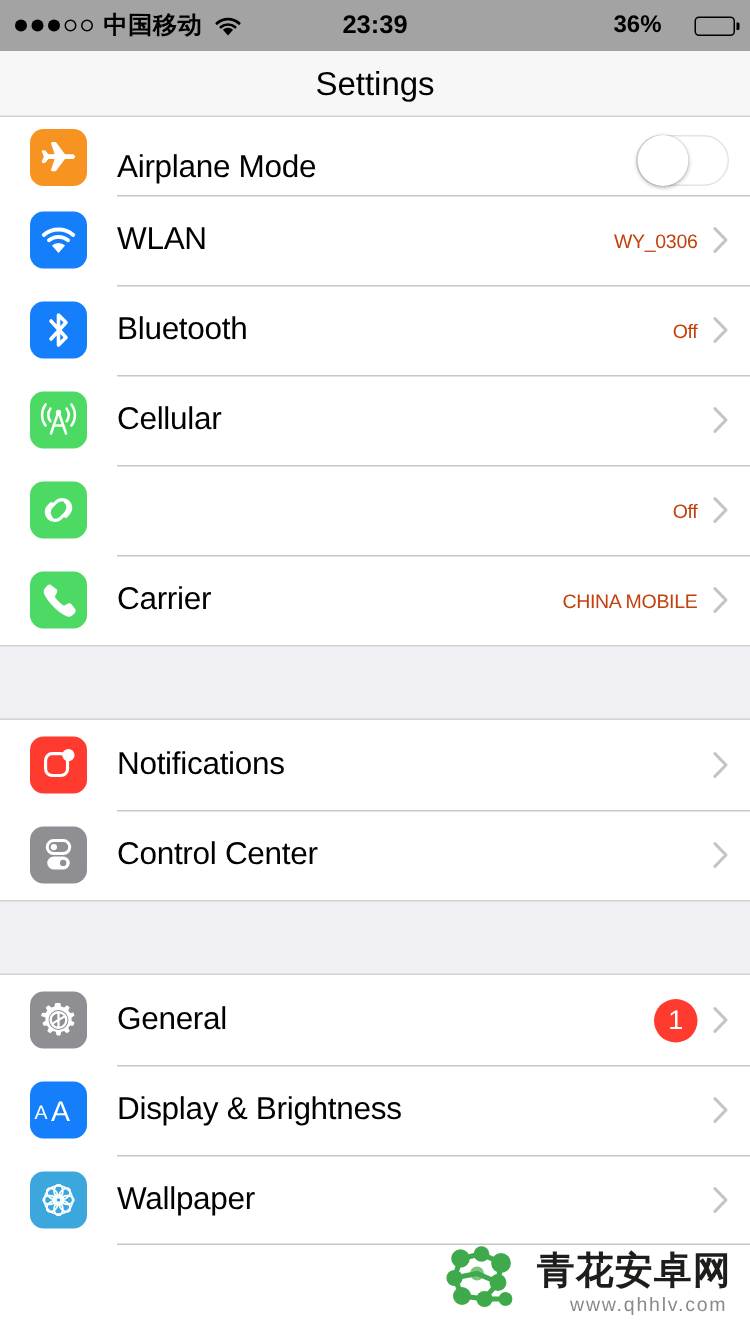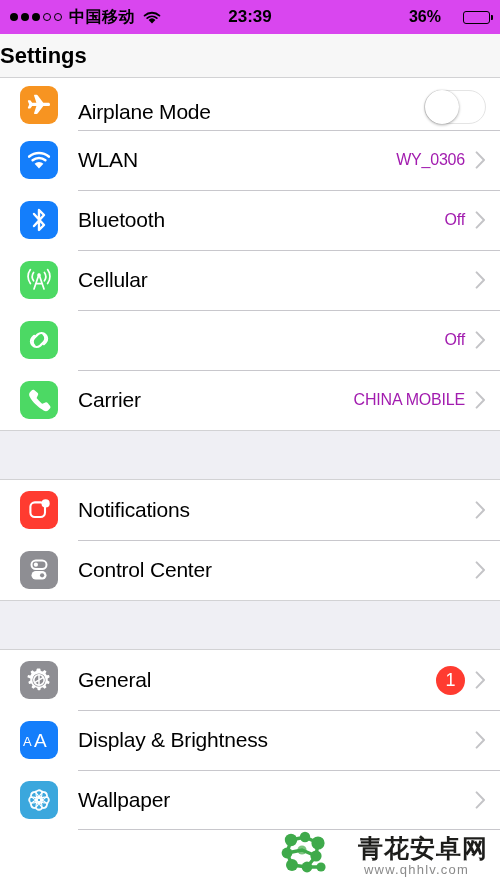--- a/index.html
+++ b/index.html
@@ -9,21 +9,21 @@
     background:#ffffff;
     -webkit-font-smoothing:antialiased;
     overflow:hidden;
     position:relative;
   }
 
   
   .statusbar{
     height:34px; width:100%;
     display:flex; align-items:center;
-    background:#d946ef;
+    background:#a3a3a3;
     padding:0 10px;
     position:relative;
     font-size:17px; font-weight:bold; color:#000;
   }
   .sb-left{ display:flex; align-items:center; gap:7px; }
   .dots{ display:flex; align-items:center; gap:3px; }
   .dot{ width:8px;height:8px;border-radius:50%; }
   .dot.full{ background:#000; }
   .dot.empty{ background:transparent; border:1.3px solid #000; }
   .carrier-name{ font-size:16px; font-weight:bold; letter-spacing:.5px; }
@@ -42,22 +42,22 @@
   .batt::after{
     content:""; position:absolute; right:-4px; top:3.5px;
     width:2.5px; height:5px; background:#000; border-radius:0 1px 1px 0;
   }
   .batt-fill{ height:100%; background:#000; border-radius:1px; }
 
   
   .navbar{
     height:44px; width:100%;
     background:#f7f7f7;
-    display:flex; align-items:center; justify-content:flex-start;
-    font-size:22px; font-weight:bold; color:#000;
+    display:flex; align-items:center; justify-content:center;
+    font-size:22px; font-weight:normal; color:#000;
     border-bottom:1px solid #d2d2d4;
     position:relative; z-index:5;
   }
 
   
   .list{ width:100%; background:#ffffff; }
   .group{ background:#ffffff;text-align:right; }
   .gap{ height:50px; background:#efeff4;
         border-top:1px solid #d2d2d4; border-bottom:1px solid #d2d2d4; }
 
@@ -85,21 +85,21 @@
     overflow:hidden;
   }
   .label{
     margin-left:20px;
     font-size:21px; color:#000; letter-spacing:-0.2px;
     white-space:nowrap;
   }
   .right{
     margin-left:auto; display:flex; align-items:center; gap:10px;
   }
-  .value{ font-size:16px; color:#a21caf; letter-spacing:-0.2px; }
+  .value{ font-size:13px; color:#c2410c; letter-spacing:-0.2px; }
   .chev{
     width:11px;height:18px;flex:0 0 11px;
   }
   .badge{
     min-width:29px;height:29px;border-radius:15px;
     background:#ff3b30; color:#fff;
     font-size:18px; font-weight:normal;
     display:flex;align-items:center;justify-content:center;
     padding:0 8px;
   }
@@ -116,21 +116,21 @@
     box-shadow:0 1px 3px rgba(0,0,0,.33), 0 0 1px rgba(0,0,0,.2);
   }
 
   
   .watermark{
     position:absolute; right:12px; bottom:8px;
     display:flex; align-items:center; gap:8px;
     pointer-events:none; z-index:9;
   }
   .wm-text{ display:flex; flex-direction:column; align-items:flex-start; }
-  .wm-cn{ font-size:25px; font-weight:bold; color:#1d1d1b; letter-spacing:1px; line-height:1.05;margin-left:16px; }
+  .wm-cn{ font-size:25px; font-weight:bold; color:#1d1d1b; letter-spacing:1px; line-height:1.05; }
   .wm-url{ font-size:13px; color:#8a8a8a; letter-spacing:1.2px; margin-top:1px;margin-left:22px; }
 </style>
 </head>
 <body>
 
 <div class="statusbar">
   <div class="sb-left">
     <span class="dots">
       <span class="dot full"></span>
         <span class="dot full"></span>

